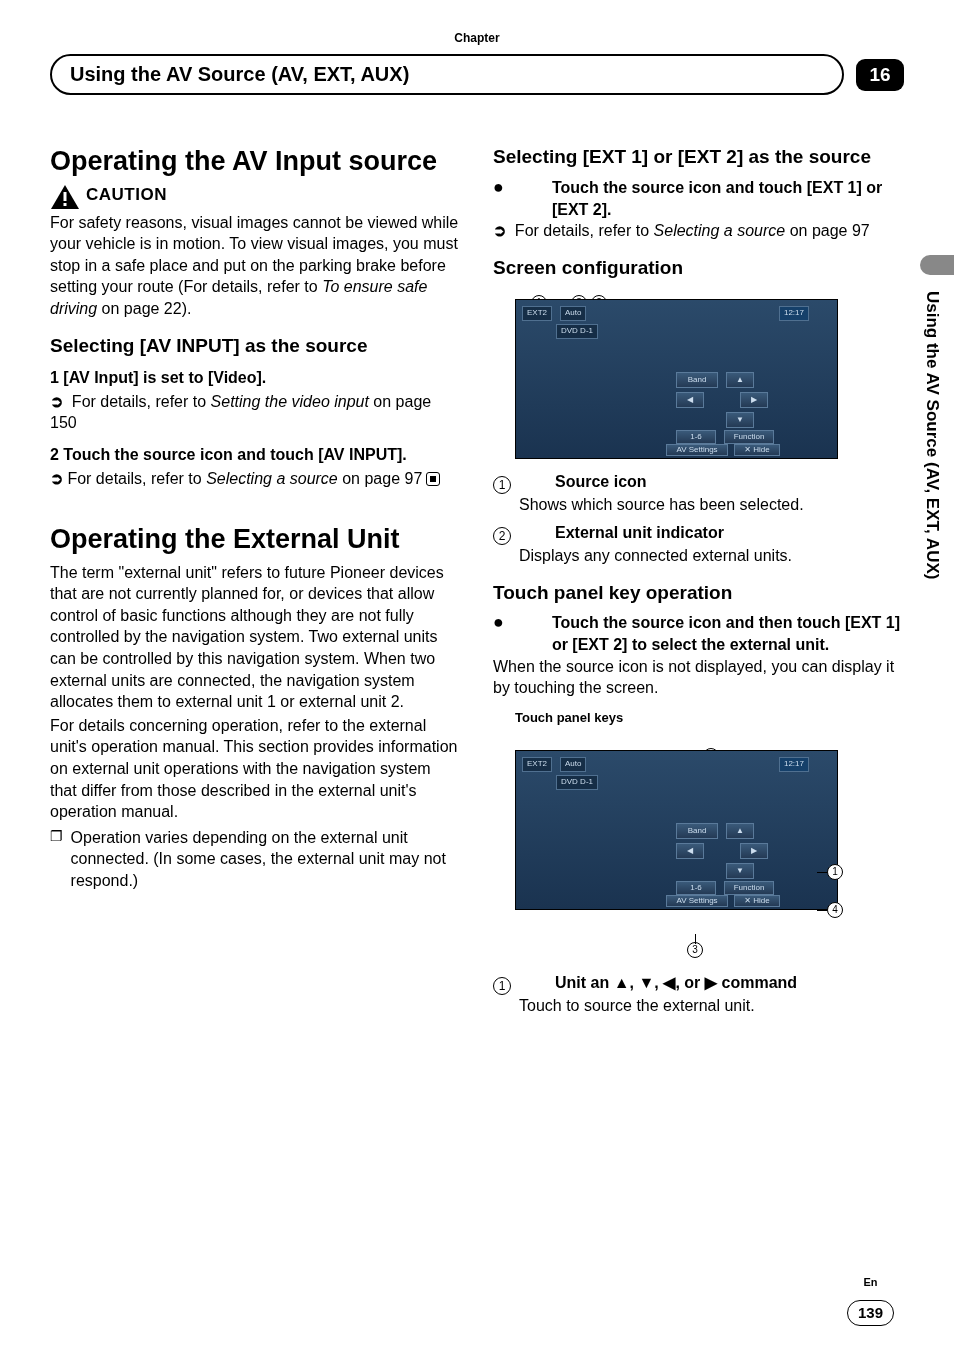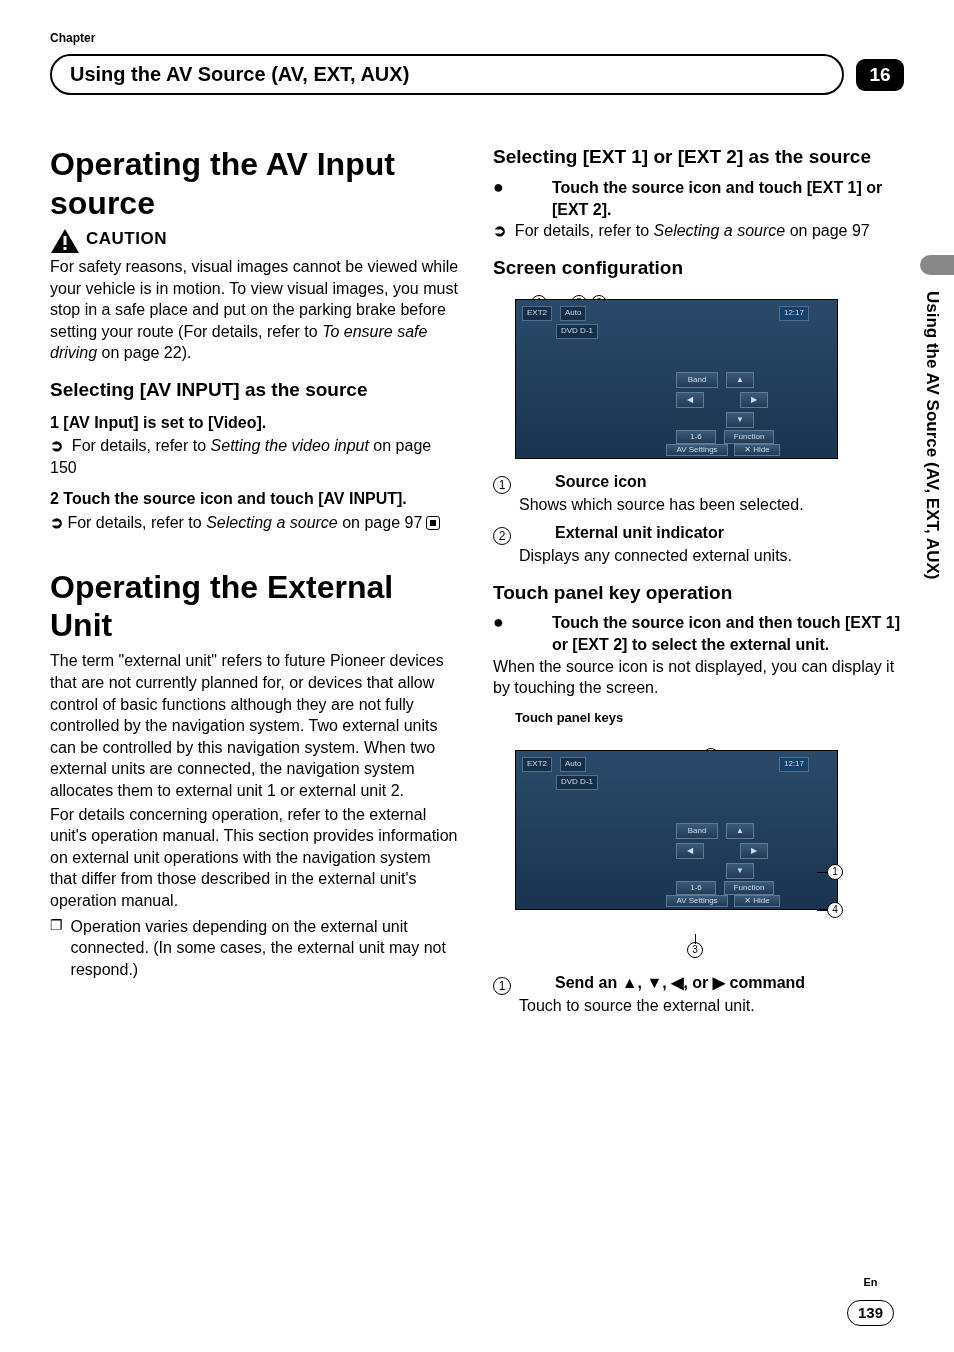--- a/index.html
+++ b/index.html
@@ -18,21 +18,21 @@
   }
   .header-row {
     display: flex;
     justify-content: space-between;
     align-items: center;
     margin-bottom: 8px;
   }
   .chapter-label {
     font-size: 12px;
     font-weight: bold;
-    text-align: left;
+    text-align: center;
     flex: 1;
   }
   .title-row {
     display: flex;
     align-items: center;
     gap: 12px;
     margin-bottom: 50px;
   }
   .section-pill {
     border: 2px solid #000;
@@ -56,21 +56,21 @@
   }
   .columns {
     display: flex;
     gap: 32px;
   }
   .col {
     flex: 1;
     min-width: 0;
   }
   h1 {
-    font-size: 32px;
+    font-size: 27px;
     font-weight: 900;
     margin-bottom: 6px;
     line-height: 1.2;
   }
   h2 {
     font-size: 19px;
     font-weight: 900;
     margin-bottom: 6px;
     margin-top: 14px;
     line-height: 1.25;
@@ -322,21 +322,21 @@
         </div>
         <span class="callout-num" style="top:114px;left:334px">1</span>
         <div class="callout-line" style="top:122px;left:324px;width:10px;height:1px"></div>
         <span class="callout-num" style="top:152px;left:334px">4</span>
         <div class="callout-line" style="top:160px;left:324px;width:10px;height:1px"></div>
         <span class="callout-num" style="top:192px;left:194px">3</span>
         <div class="callout-line" style="top:184px;left:202px;width:1px;height:10px"></div>
       </div>
 
       <div class="config-item">
-        <span class="circ-num">1</span><span class="bold">Send an ▲, ▼, ◀, or ▶ command</span>
+        <span class="circ-num">1</span><span class="bold">Unit an ▲, ▼, ◀, or ▶ command</span>
         <div class="config-desc">Touch to source the external unit.</div>
       </div>
     </div>
   </div>
 </div>
 
 <div class="side-tab">
   <div class="side-tab-top"></div>
   <div class="side-tab-text">Using the AV Source (AV, EXT, AUX)</div>
 </div>

